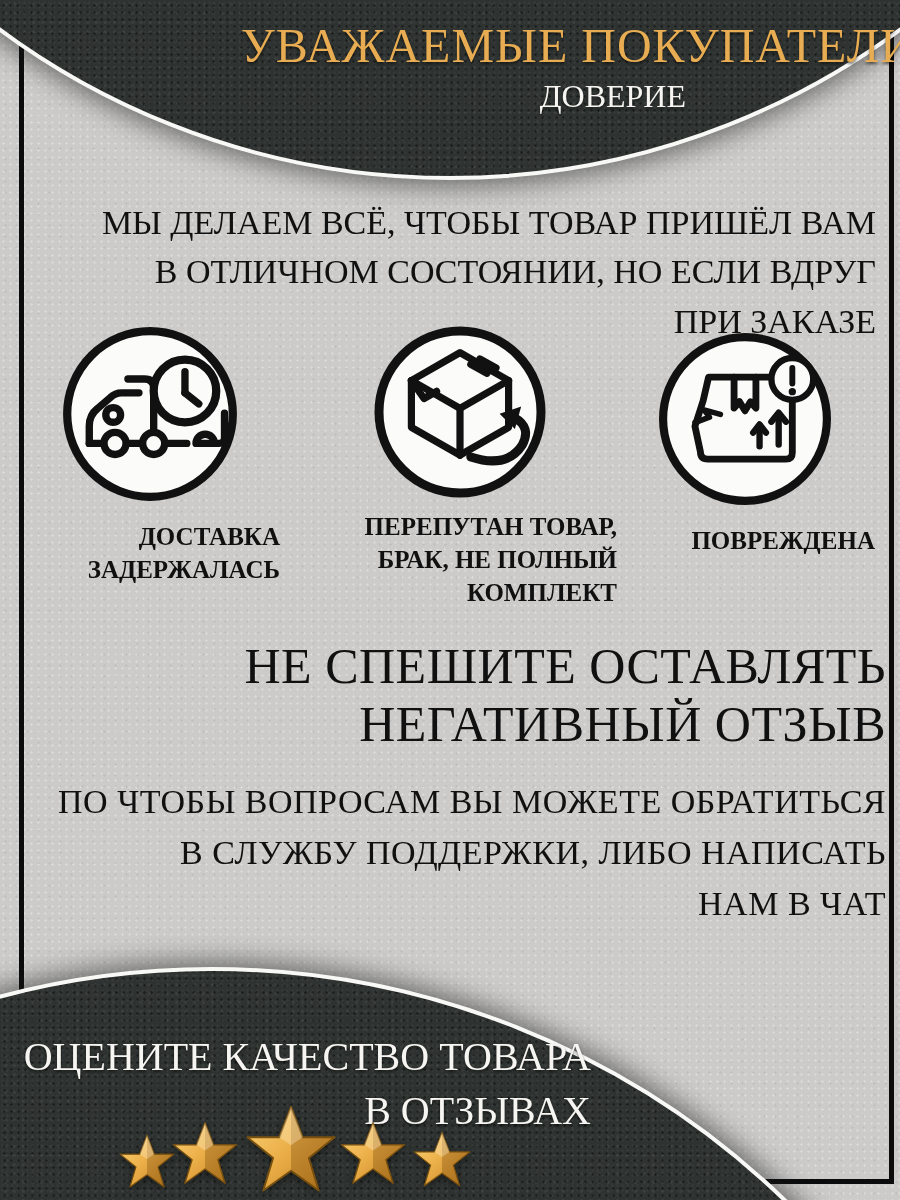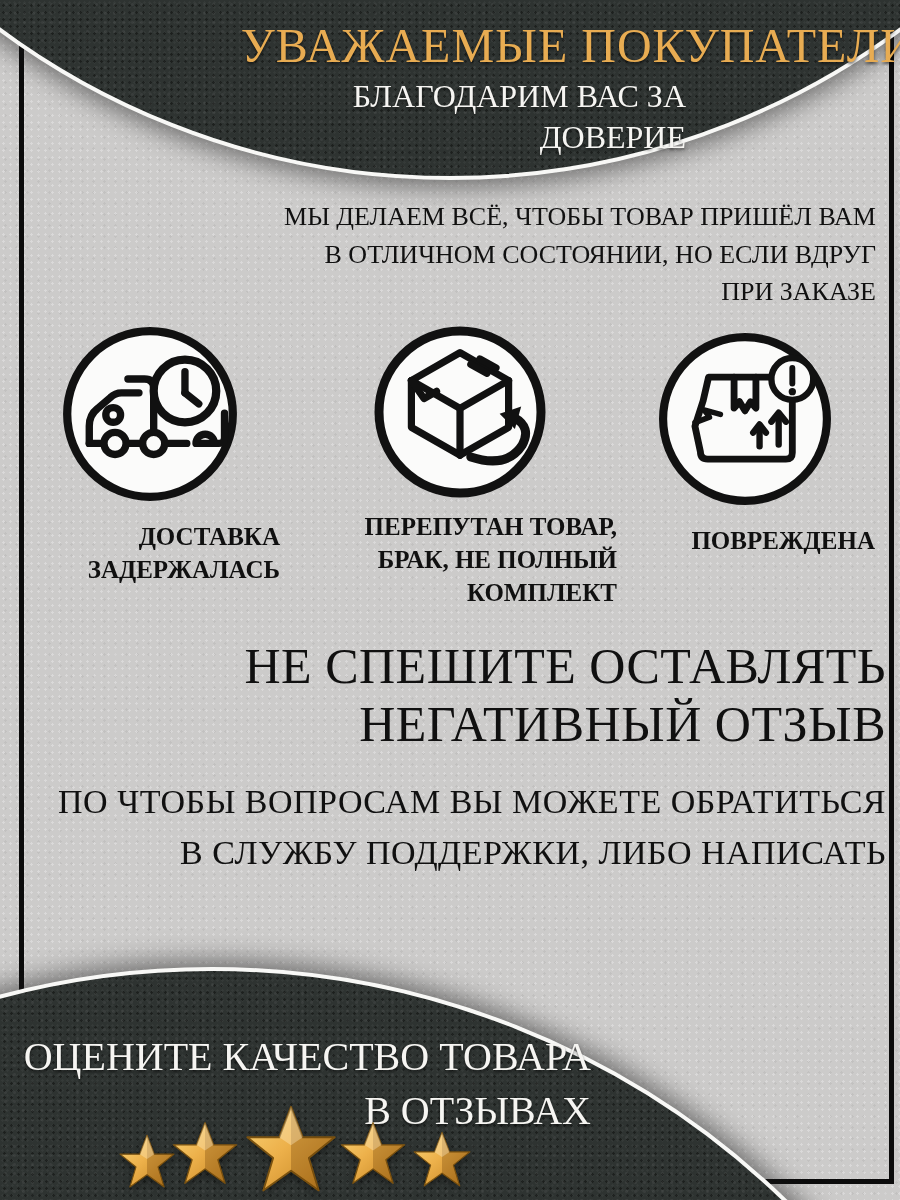--- a/index.html
+++ b/index.html
@@ -38,21 +38,21 @@
 
   .title{
     left:0; width:900px; top:20px; font-size:48px; line-height:1.1;
     color:#e8ac52; letter-spacing:1px;
     text-shadow:0 2px 3px rgba(0,0,0,0.55);
   }
   .subtitle{
     left:240px; width:430px; top:76px; font-size:32px; line-height:1.28;
     color:#f6f5f2; text-shadow:0 2px 3px rgba(0,0,0,0.5);
   }
-  .intro{ left:40px; width:820px; top:198px; font-size:26px; line-height:1.45; }
+  .intro{ left:40px; width:820px; top:198px; font-size:34px; line-height:1.45; }
 
   .issue-col{ position:absolute; text-align:center; }
   .col-1{ left:20px;  top:322px; width:260px; }
   .col-2{ left:302px; top:322px; width:315px; }
   .col-3{ left:615px; top:328px; width:260px; }
   .icon-wrap{ display:block; margin:0 auto; }
   .issue-label{ margin-top:14px; font-size:25px; line-height:1.32; font-weight:bold; color:#101010;text-align:right; }
   .col-2 .issue-label{ margin-top:8px; }
 
   .warning{ left:30px; width:840px; top:638px; font-size:50px; line-height:1.15; letter-spacing:0.5px; }
@@ -85,21 +85,20 @@
 
 <div class="canvas">
 
   <div class="frame"></div>
 
   <div class="arc footer-arc"></div>
   <div class="arc header-arc"></div>
 
   <div class="txt title">УВАЖАЕМЫЕ ПОКУПАТЕЛИ</div>
   <div class="txt subtitle">
-    <div>БЛАГОДАРИМ ВАС ЗА</div>
     <div>ДОВЕРИЕ</div>
   </div>
 
   <div class="txt intro">
     <div>МЫ ДЕЛАЕМ ВСЁ, ЧТОБЫ ТОВАР ПРИШЁЛ ВАМ</div>
     <div>В ОТЛИЧНОМ СОСТОЯНИИ, НО ЕСЛИ ВДРУГ</div>
     <div>ПРИ ЗАКАЗЕ</div>
   </div>
 
   <div class="issue-col col-1">
@@ -172,20 +171,21 @@
   </div>
 
   <div class="txt warning">
     <div>НЕ СПЕШИТЕ ОСТАВЛЯТЬ</div>
     <div>НЕГАТИВНЫЙ ОТЗЫВ</div>
   </div>
 
   <div class="txt support">
     <div>ПО ЧТОБЫ ВОПРОСАМ ВЫ МОЖЕТЕ ОБРАТИТЬСЯ</div>
     <div>В СЛУЖБУ ПОДДЕРЖКИ, ЛИБО НАПИСАТЬ</div>
+    <div>НАМ В ЧАТ</div>
   </div>
 
   <div class="txt footer-text">
     <div>ОЦЕНИТЕ КАЧЕСТВО ТОВАРА</div>
     <div>В ОТЗЫВАХ</div>
   </div>
 
   <div class="stars">
       <svg class="star" style="left:118px;top:1133px;width:58px;height:58px" viewBox="0 0 100 100">
         <use href="#star5"></use>

